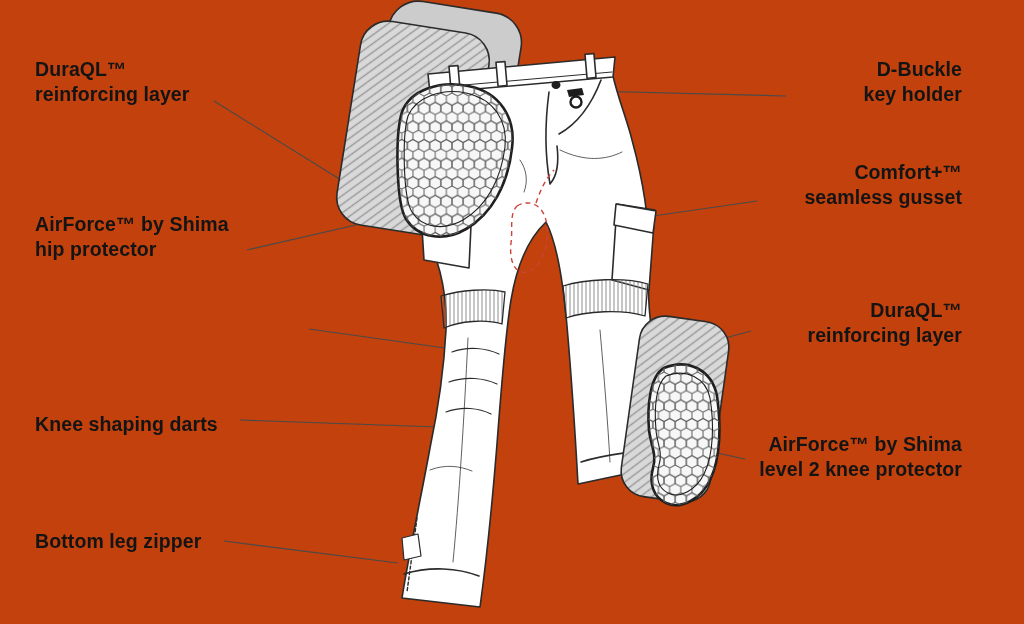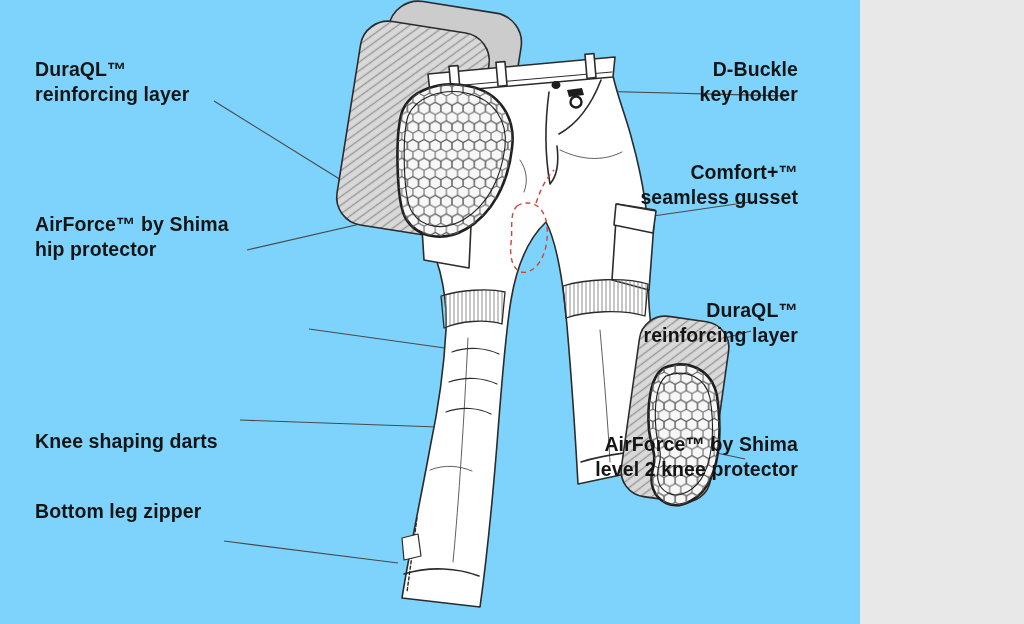--- a/index.html
+++ b/index.html
@@ -1,18 +1,18 @@
 <!DOCTYPE html>
 <html><head>
 <meta charset="utf-8">
 <style>
   html,body{margin:0;padding:0;background:#e8e8e8;}
   .stage{
-    position:relative;width:860px;height:624px;overflow:hidden;
-    background:#7dd3fc;
+    position:relative;width:1024px;height:624px;overflow:hidden;
+    background:#c2410c;
     font-family:"Liberation Sans",sans-serif;
   }
   .stage svg{position:absolute;left:0;top:0;}
   .label{
     position:absolute;
     font-weight:700;
     font-size:19.5px;
     line-height:25px;
     color:#141414;
     letter-spacing:.1px;
@@ -115,22 +115,22 @@
       <path d="M664,368 C688,358 712,370 717,396 C721,424 721,458 710,480 C701,499 681,510 666,503 C653,497 649,483 653,468 C657,455 651,446 649,430 C647,406 650,376 664,368 Z" fill="#f7f7f7" stroke="#1f1f1f" stroke-width="2.6"></path>
       <path d="M664,368 C688,358 712,370 717,396 C721,424 721,458 710,480 C701,499 681,510 666,503 C653,497 649,483 653,468 C657,455 651,446 649,430 C647,406 650,376 664,368 Z" fill="url(#hex)" stroke="none"></path>
       <path d="M666,376 C686,368 706,378 710,398 C714,422 714,454 704,474 C696,490 680,499 668,493 C658,488 656,477 659,465 C663,452 657,444 656,430 C654,408 656,384 666,376 Z" fill="none" stroke="#1f1f1f" stroke-width="1.1"></path>
     </g>
   </svg>
 
   <div class="label left" style="top:57px">DuraQL™
 reinforcing layer</div>
   <div class="label left" style="top:212px">AirForce™ by Shima
 hip protector</div>
-  <div class="label left" style="top:429px">Knee shaping darts</div>
-  <div class="label left" style="top:499px">Bottom leg zipper</div>
+  <div class="label left" style="top:412px">Knee shaping darts</div>
+  <div class="label left" style="top:529px">Bottom leg zipper</div>
 
   <div class="label right" style="top:160px">Comfort+™
 seamless gusset</div>
   <div class="label right" style="top:57px">D-Buckle
 key holder</div>
   <div class="label right" style="top:298px">DuraQL™
 reinforcing layer</div>
   <div class="label right" style="top:432px">AirForce™ by Shima
 level 2 knee protector</div>
 

